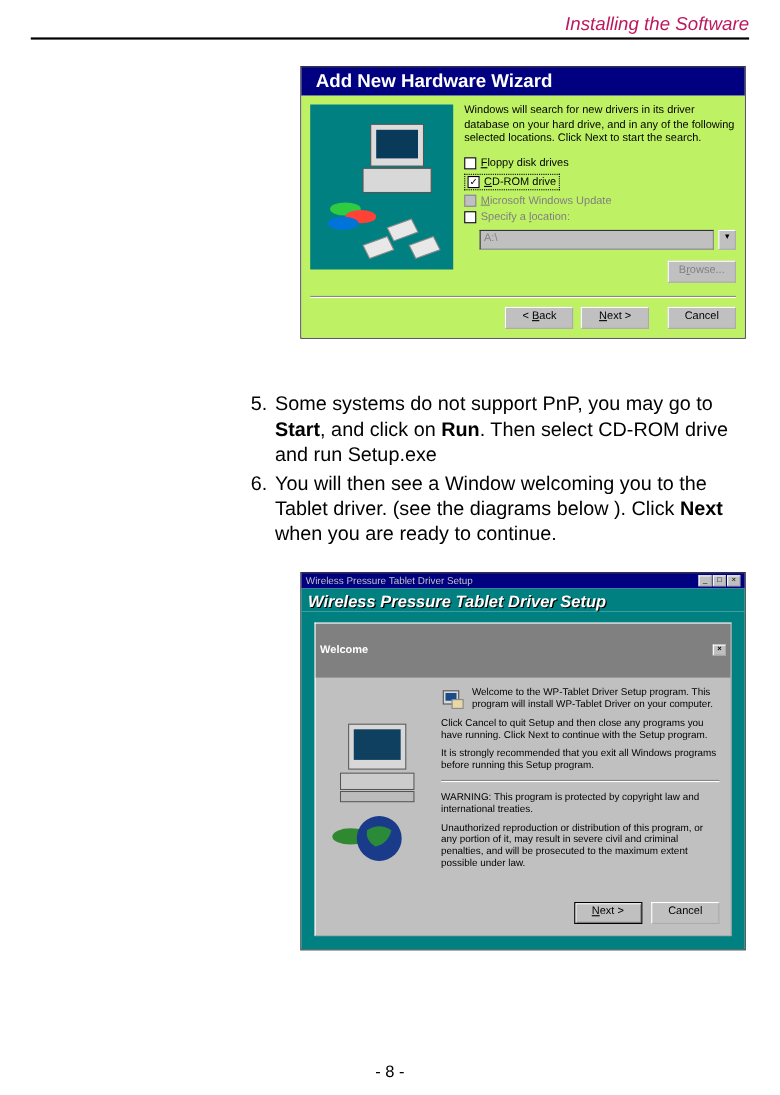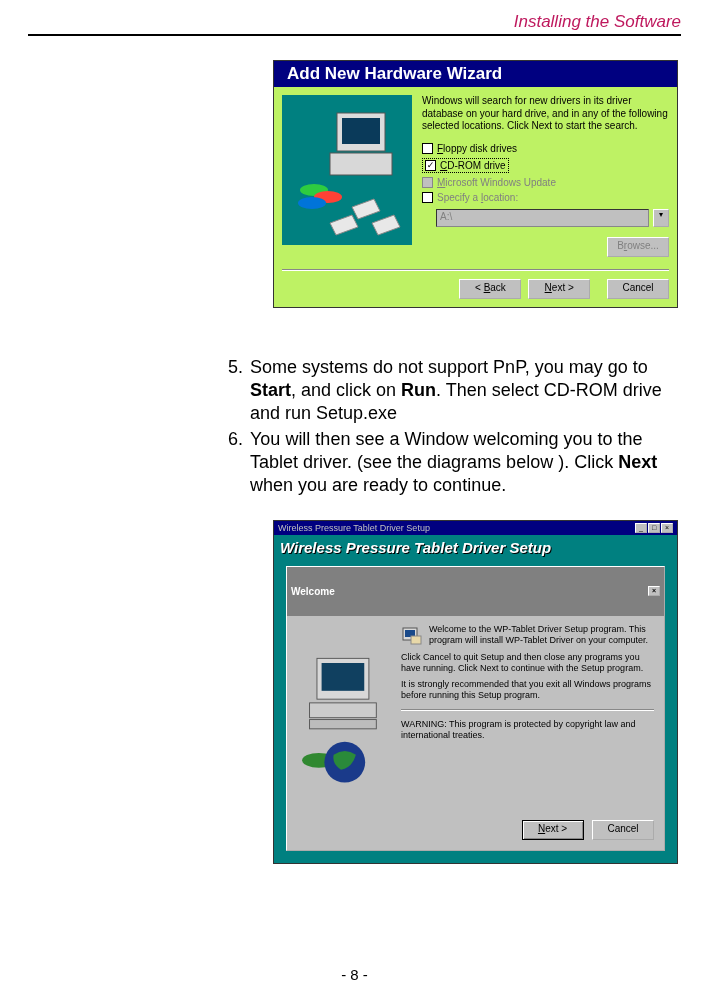--- a/index.html
+++ b/index.html
@@ -389,20 +389,21 @@
                 <rect x="2" y="4" width="14" height="12" fill="#d8d8d8" stroke="#555"></rect>
                 <rect x="4" y="6" width="10" height="7" fill="#1a4a8a"></rect>
                 <rect x="10" y="12" width="10" height="8" fill="#e8d8a8" stroke="#888"></rect>
               </svg>
               <div>Welcome to the WP-Tablet Driver Setup program.  This program will install WP-Tablet Driver on your computer.</div>
             </div>
             <div>Click Cancel to quit Setup and then close any programs you have running.  Click Next to continue with the Setup program.</div>
             <div>It is strongly recommended that you exit all Windows programs before running this Setup program.</div>
             <hr class="welcome-sep">
             <div>WARNING: This program is protected by copyright law and international treaties.</div>
+            <div>Unauthorized reproduction or distribution of this program, or any portion of it, may result in severe civil and criminal penalties, and will be prosecuted to the maximum extent possible under law.</div>
           </div>
         </div>
         <div class="welcome-buttons">
           <span class="win-btn" style="border:1px solid #000; box-shadow: inset 1px 1px 0 #fff, inset -1px -1px 0 #888;"><span class="u">N</span>ext &gt;</span>
           
           <span class="win-btn">Cancel</span>
         </div>
       </div>
     </div>
   </div>

